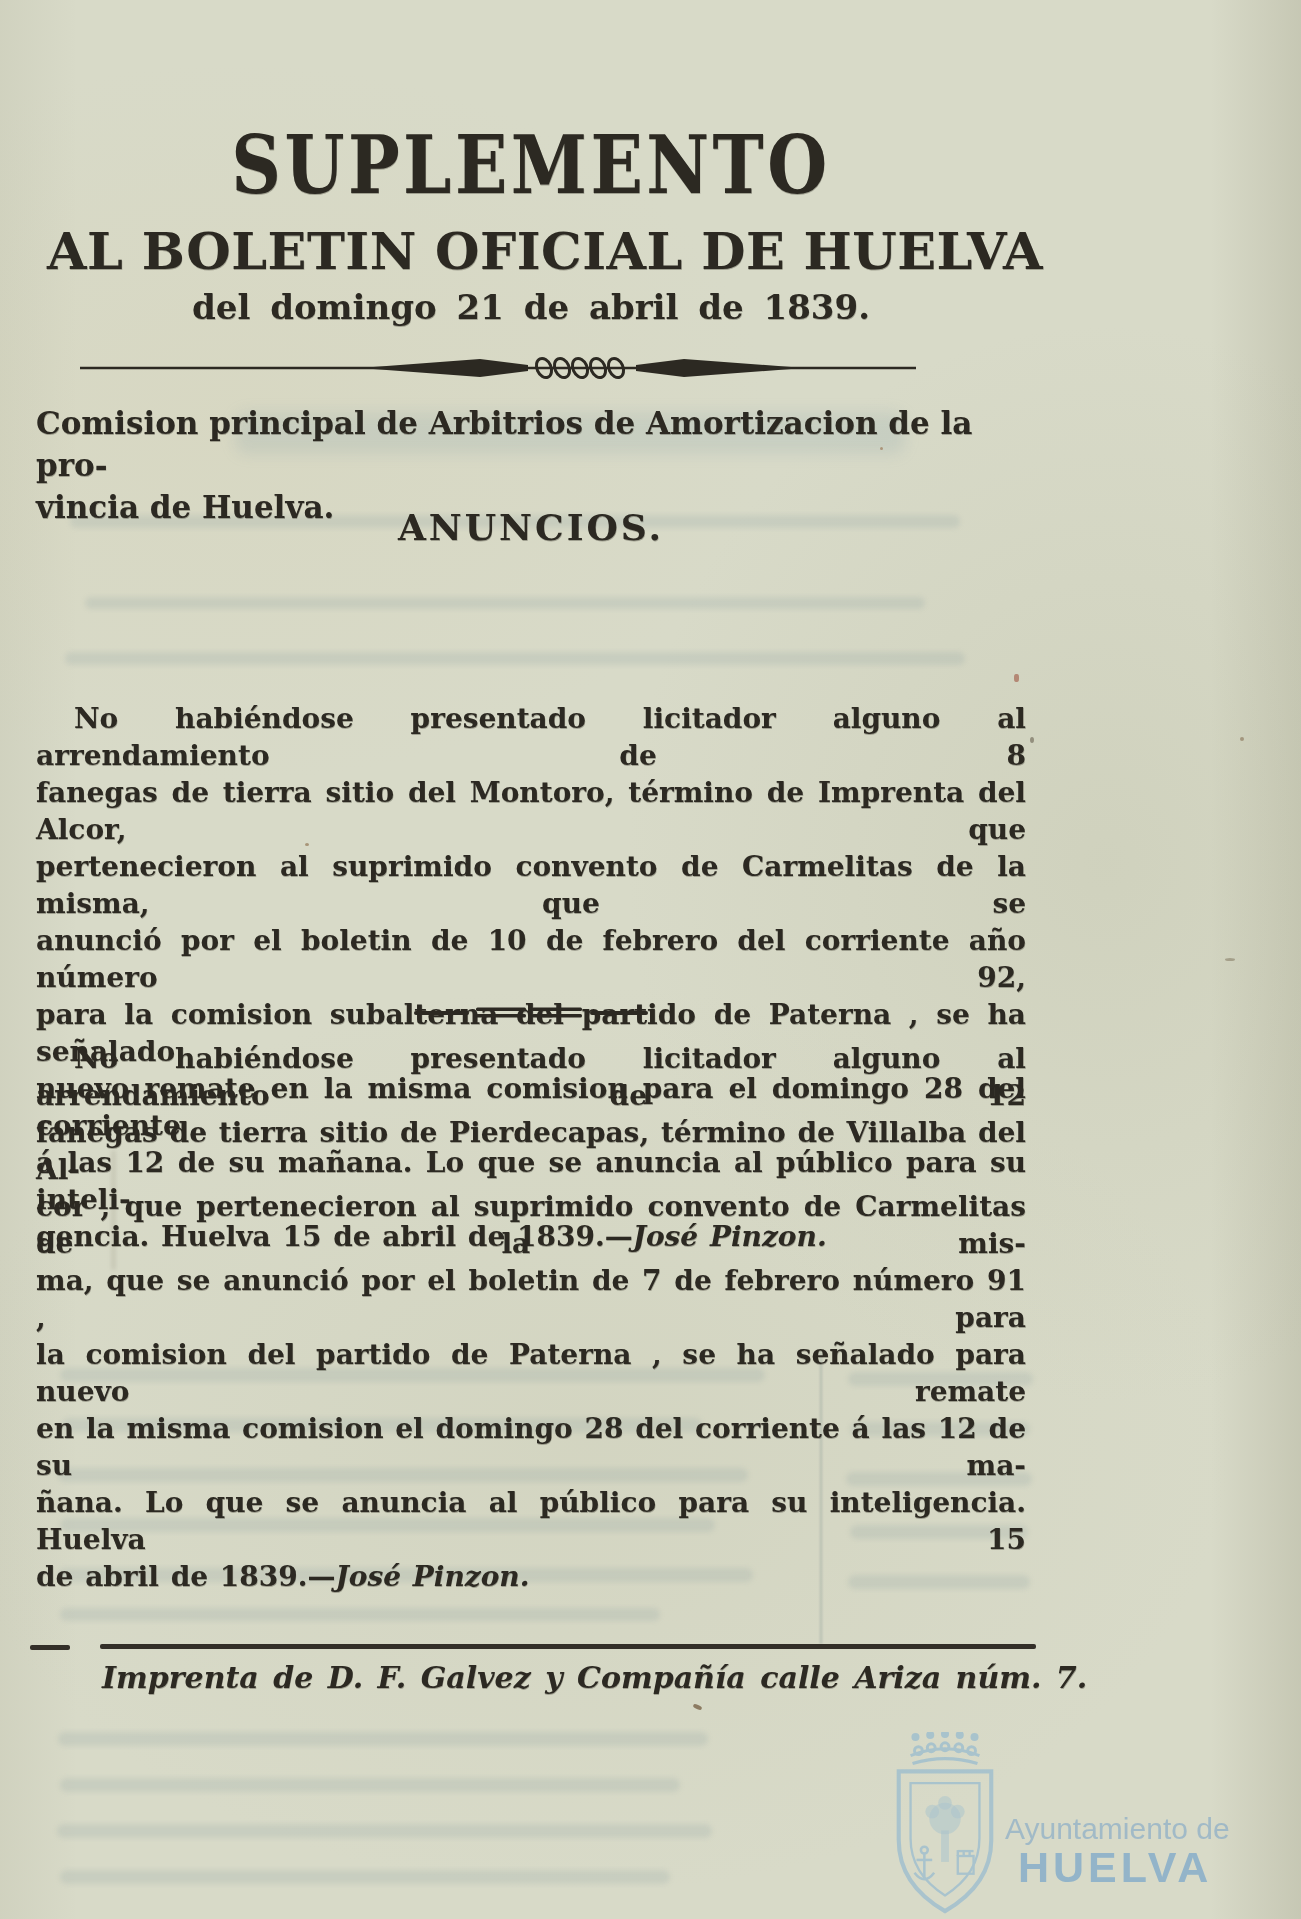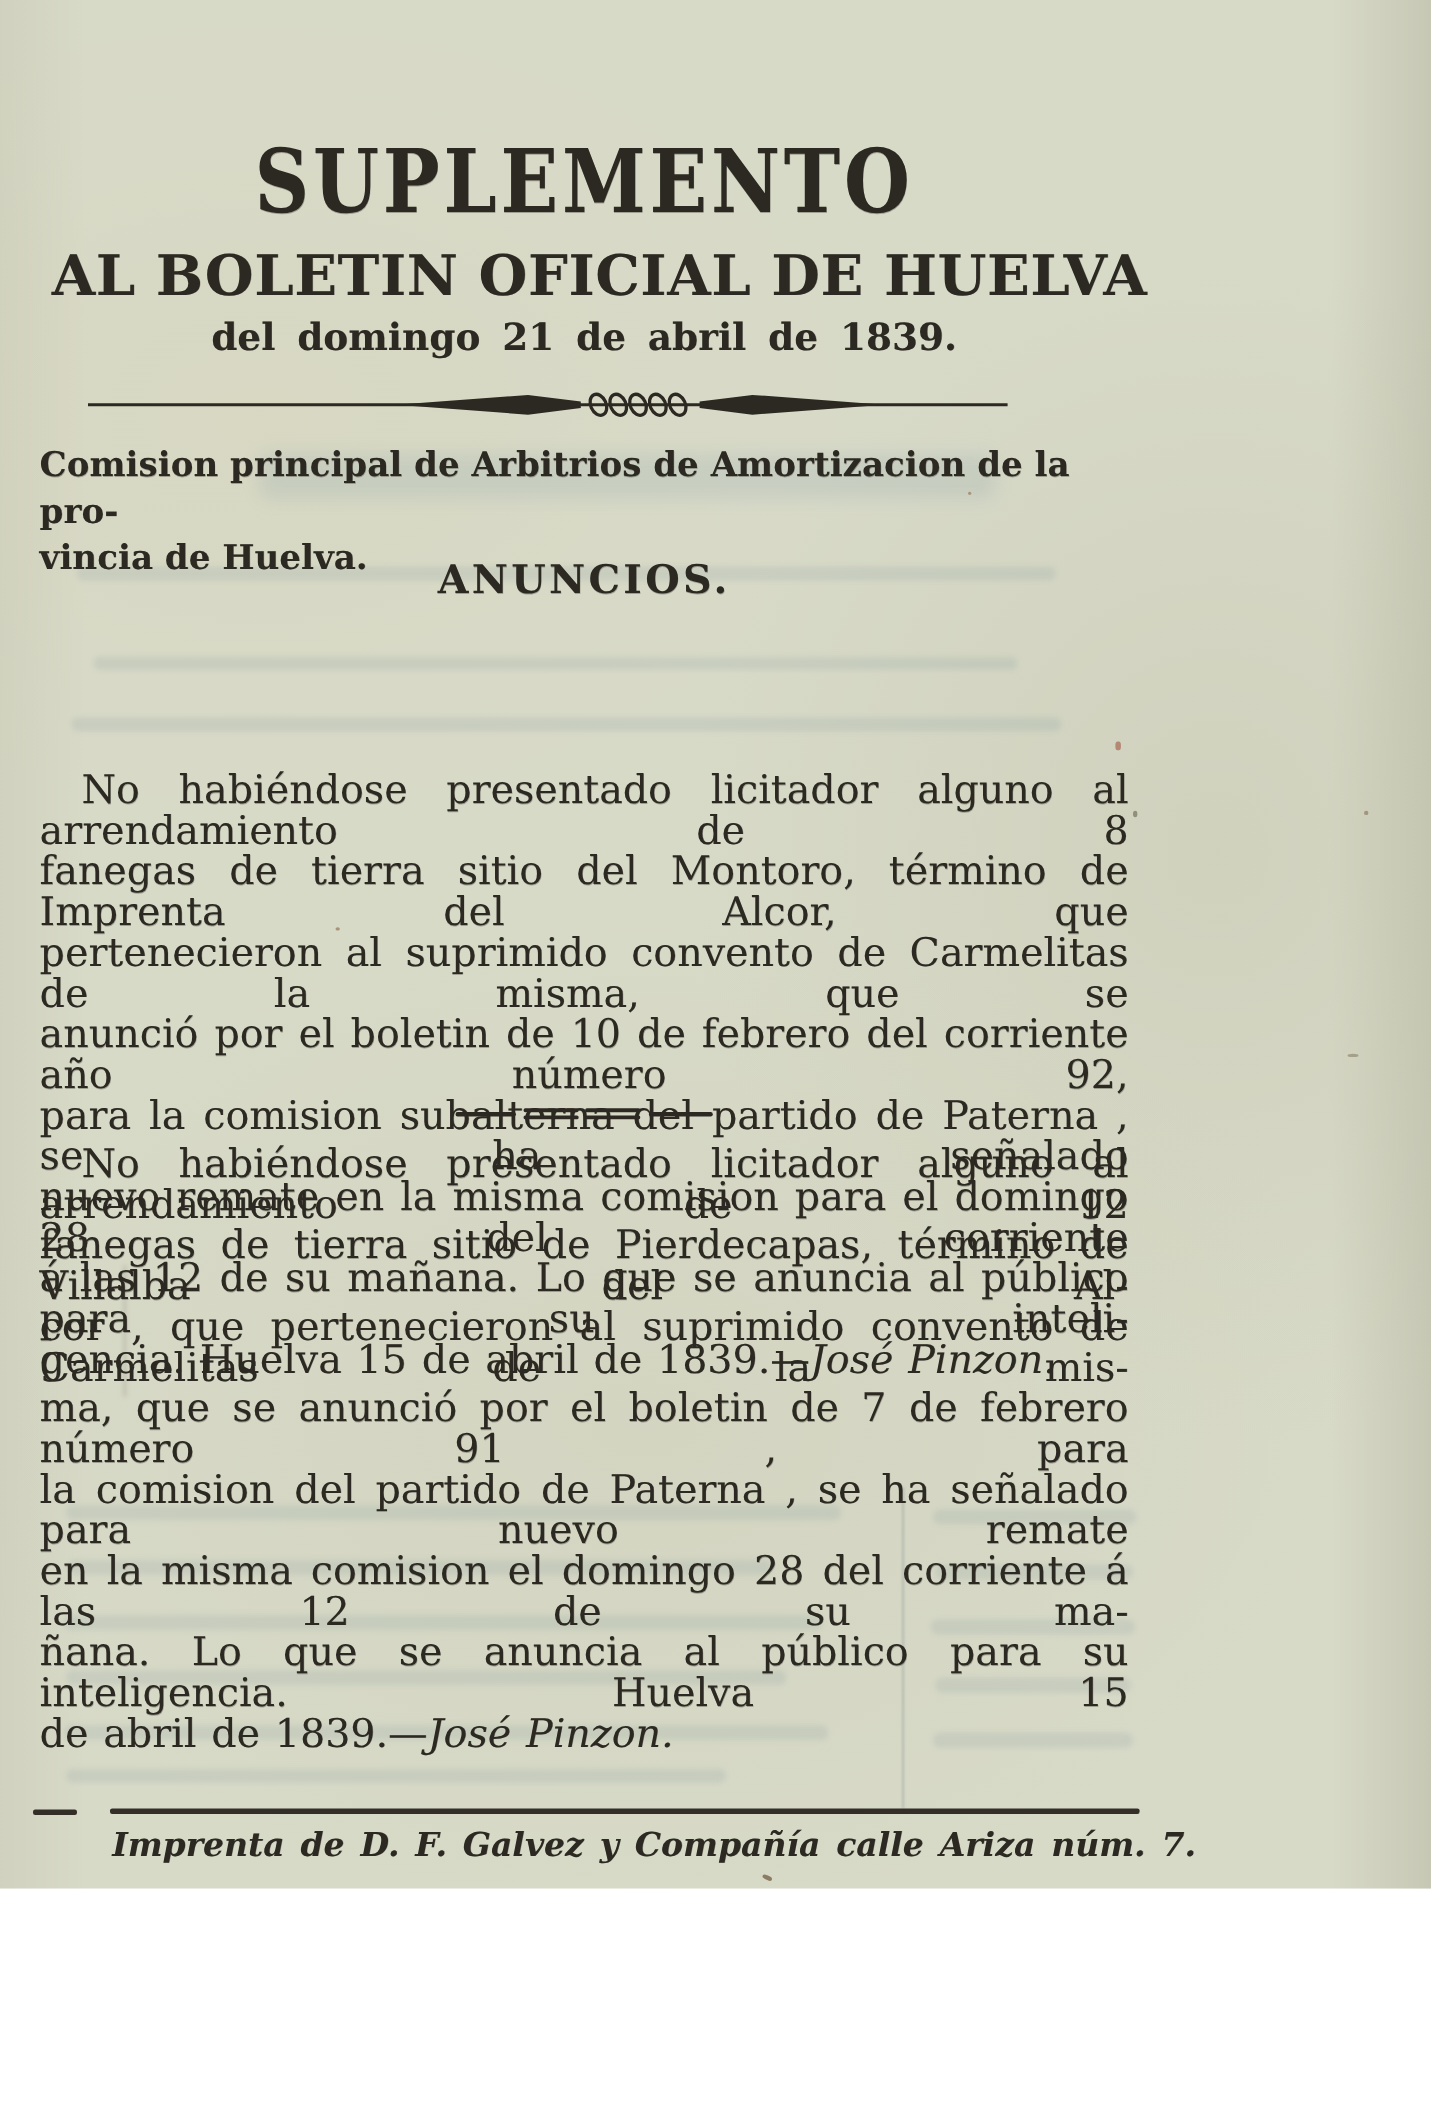--- a/index.html
+++ b/index.html
@@ -1,18 +1,18 @@
 <!DOCTYPE html>
 <html><head>
 <meta charset="utf-8">
 <style>
   html,body{margin:0;padding:0;}
   .page{
     position:relative;
-    width:1301px;height:1717px;
+    width:1301px;height:1919px;
     overflow:hidden;
     background:
       radial-gradient(900px 600px at 18% 22%, rgba(214,209,180,.28), transparent 60%),
       radial-gradient(800px 900px at 85% 45%, rgba(188,190,165,.30), transparent 60%),
       radial-gradient(1000px 700px at 45% 75%, rgba(196,197,172,.25), transparent 65%),
       linear-gradient(to right, rgba(140,138,112,.10), transparent 6%, transparent 93%, rgba(128,126,100,.20)),
       #d8dac8;
     font-family:"DejaVu Serif", serif;
     color:#2c2922;
   }
@@ -30,21 +30,21 @@
   }
   .masthead-date{
     top:287px;text-align:center;font-size:34px;font-weight:bold;
     word-spacing:8px;white-space:nowrap;
   }
   .ornament{position:absolute;left:78px;top:352px;}
 
   .section-heading{top:402px;text-align:left;font-weight:bold;font-size:31px;line-height:42px;}
   .anuncios{top:506px;text-align:center;font-weight:bold;font-size:36px;letter-spacing:3px;}
 
-  .para{font-size:36px;font-weight:normal;line-height:37px;word-spacing:2px;}
+  .para{font-size:28px;font-weight:bold;line-height:37px;word-spacing:2px;}
   .para .text-line{text-align:justify;text-align-last:justify;}
   .para .text-line:first-child{text-indent:38px;}
   .para .final-line{text-align:left;text-align-last:left;}
   .sig{font-style:italic;text-align:right;}
   .para1{top:700px;}
   .para2{top:1040px;}
   .mini-divider-wrap{top:1005px;text-align:center;}
 
   .footer-dash{position:absolute;left:30px;top:1645px;width:40px;height:5px;background:#332f28;border-radius:2px;}
   .footer-rule{position:absolute;left:100px;top:1644px;width:936px;height:5px;background:#332f28;border-radius:2px;}

